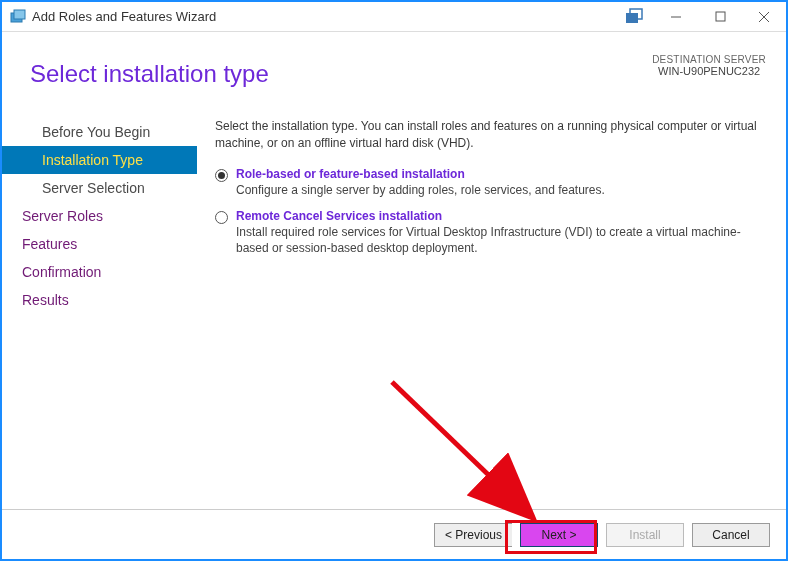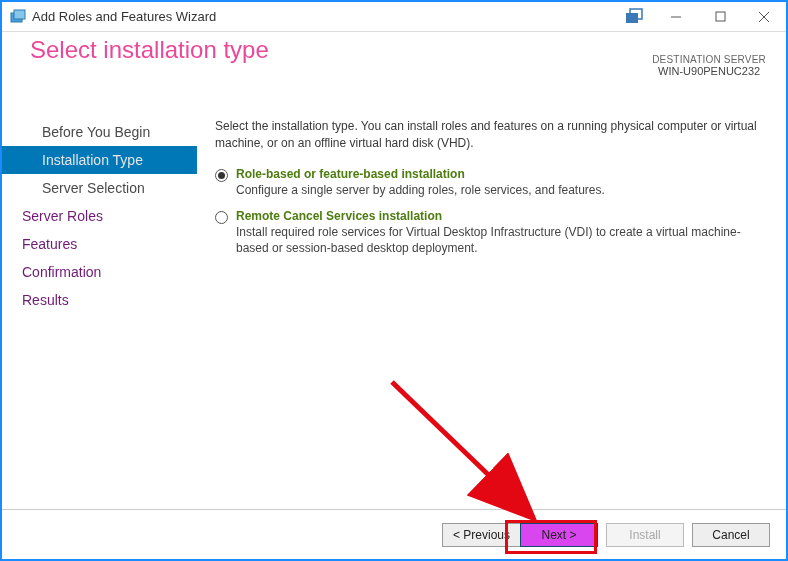--- a/index.html
+++ b/index.html
@@ -55,24 +55,24 @@
     position: absolute;
     top: 30px; left: 0; right: 0; bottom: 50px;
     padding: 0;
   }
   .headrow {
     position: relative;
     height: 80px;
   }
   .page-title {
     position: absolute;
-    left: 28px; top: 4px;
+    left: 28px; top: 28px;
     font-size: 24px;
     font-weight: 300;
-    color: #ec4899;
+    color: #6d28d9;
   }
   .dest {
     position: absolute;
     right: 20px; top: 22px;
     text-align: center;
     font-size: 10px;
     color: #666;
   }
   .dest .lbl { letter-spacing: 0.2px; }
   .dest .val { color: #444; font-size: 11px; }
@@ -86,21 +86,21 @@
     padding-top: 0;
   }
   .nav .item {
     padding: 6px 0 6px 40px;
     font-size: 14px;
     color: #4a4a4a;
     position: relative;
   }
   .nav .item.selected {
     background: #0078b8;
-    color: #e5e5e5;
+    color: #fde047;
   }
   .nav .item.disabled {
     color: #701a75;
     padding-left: 20px;
   }
   .main {
     flex: 1;
     padding: 0 22px 0 18px;
     color: #3a3a3a;
   }
@@ -116,21 +116,21 @@
   }
   .radio.checked::after {
     content: "";
     position: absolute;
     width: 7px; height: 7px;
     background: #333;
     border-radius: 50%;
     left: 2px; top: 2px;
   }
   .opttext { flex: 1; }
-  .opttitle { font-weight: 600; color: #4d7c0f; }
+  .opttitle { font-weight: 600; color: #6d28d9; }
   .optdesc { color: #444; line-height: 1.4; margin-top: 1px; }
   .footer {
     position: absolute;
     bottom: 0; left: 0; right: 0;
     height: 50px;
     border-top: 1px solid #ccc;
     display: flex;
     align-items: center;
     justify-content: flex-end;
     padding: 0 16px;
@@ -146,21 +146,21 @@
     display: flex;
     align-items: center;
     justify-content: center;
     color: #222;
     padding: 0 10px;
   }
   .btn.disabled { color: #aaa; border-color:#bbb; background:#f4f4f4;}
   .btn.default { border: 1px solid #0c4a6e; background:#d946ef; }
   .pair {
     display: flex;
-    gap: 0;
+    gap: 8px;
   }
   .pair .btn:first-child { border-right: none; }
   .highlight-next {
     position: absolute;
     border: 3px solid #e30613;
     pointer-events: none;
   }
   .arrow-svg {
     position: absolute;
     pointer-events: none;

